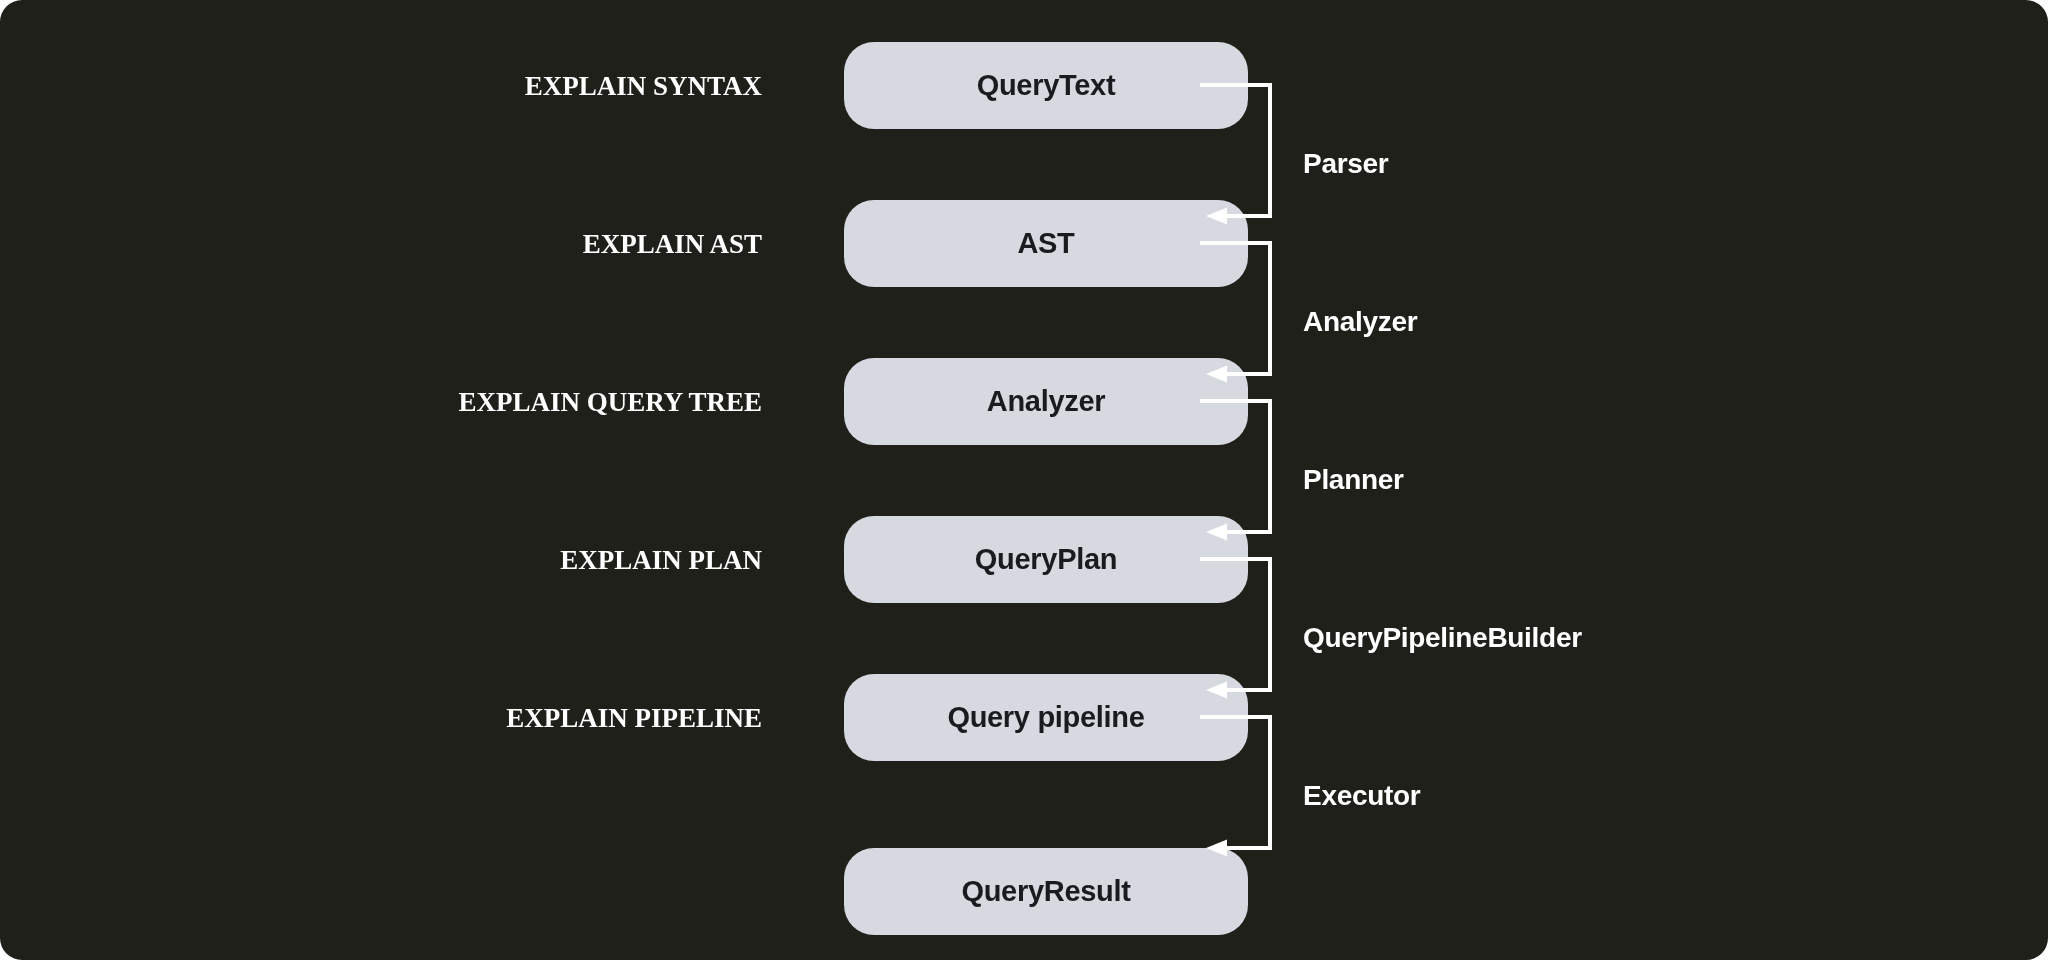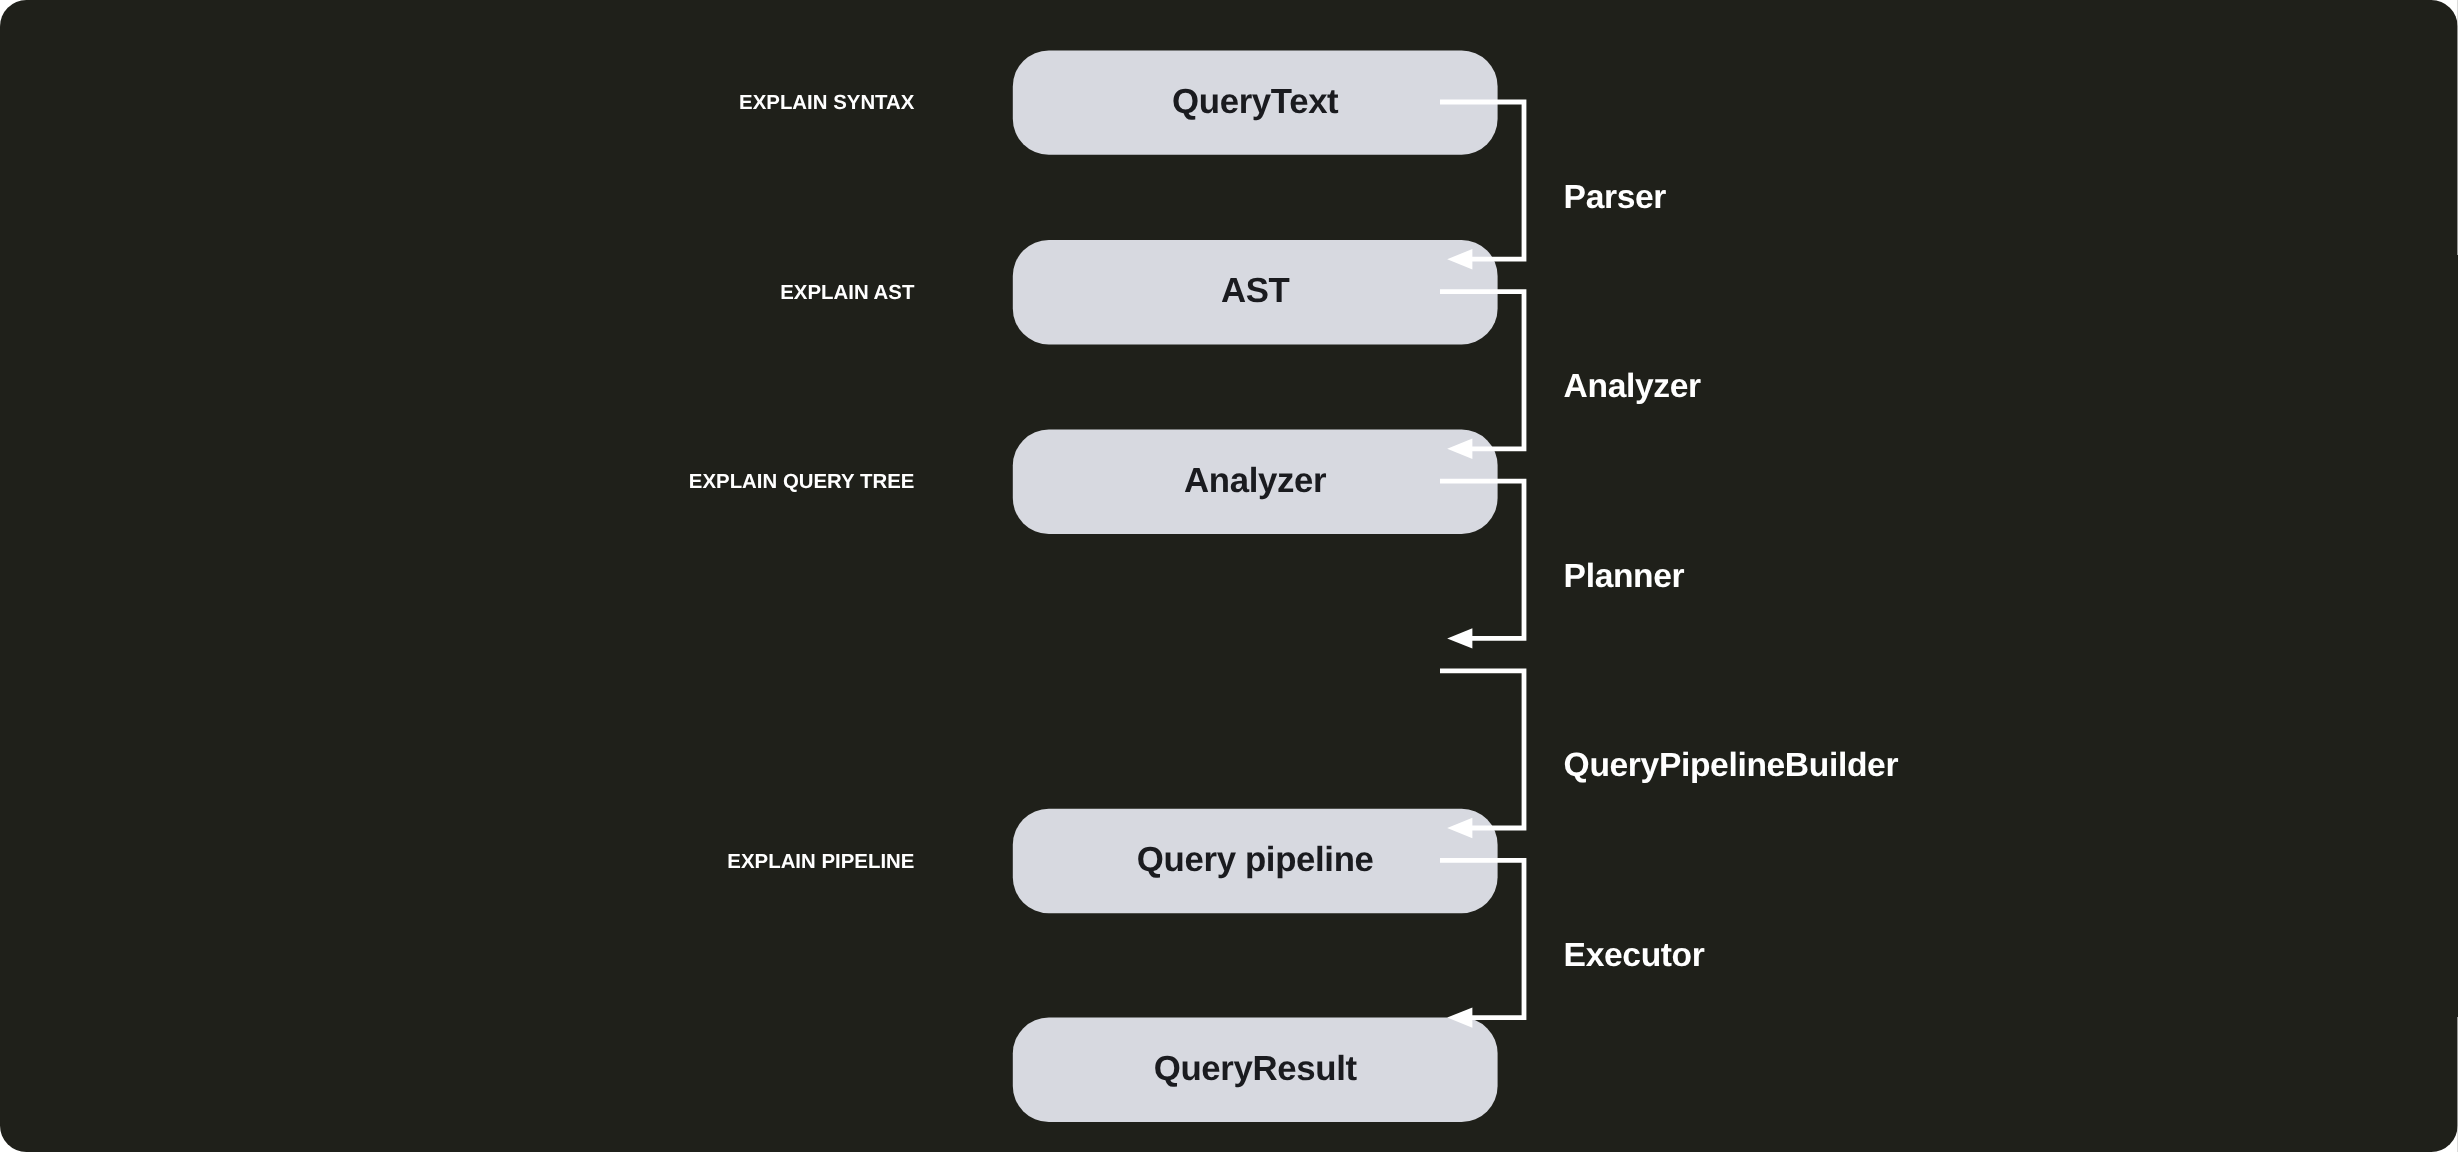--- a/index.html
+++ b/index.html
@@ -9,23 +9,23 @@
     background:var(--bg,#1f201a);
     border-radius:22px;
     overflow:hidden;
     font-family:"Liberation Sans",sans-serif;
   }
   .command{
     position:absolute;
     left:200px;width:562px;
     text-align:right;
     transform:translateY(-50%);
-    font-family:Liberation Sans, sans-serif;
+    font-family:Liberation Serif, serif;
     font-weight:700;
-    font-size:17px;
+    font-size:27px;
     color:var(--panel-text,#ffffff);
     white-space:nowrap;
   }
   .box{
     position:absolute;
     left:798px;width:404px;height:87px;
     background:var(--box-fill,#d7d9e0);
     border-radius:30px;
     display:flex;align-items:center;justify-content:center;
     color:var(--box-text,#1a1b1f);
@@ -47,30 +47,34 @@
   svg.connectors path.arrow{fill:var(--line,#ffffff);stroke:none;}
 </style>
 </head>
 <body>
 
 <div class="canvas">
 
   <div class="command" style="top:86px">EXPLAIN SYNTAX</div>
   <div class="command" style="top:244px">EXPLAIN AST</div>
   <div class="command" style="top:402px">EXPLAIN QUERY TREE</div>
+  <div class="command" style="top:560px">EXPLAIN PLAN</div>
   <div class="command" style="top:718px">EXPLAIN PIPELINE</div>
 
   <div class="box" style="top:42px">
       <span>QueryText</span>
     </div>
   <div class="box" style="top:200px">
       <span>AST</span>
     </div>
   <div class="box" style="top:358px">
       <span>Analyzer</span>
+    </div>
+  <div class="box" style="top:516px">
+      <span>QueryPlan</span>
     </div>
   <div class="box" style="top:674px">
       <span>Query pipeline</span>
     </div>
   <div class="box" style="top:848px">
       <span>QueryResult</span>
     </div>
 
   <svg class="connectors" width="2048" height="960" viewBox="0 0 2048 960">
     <g>

